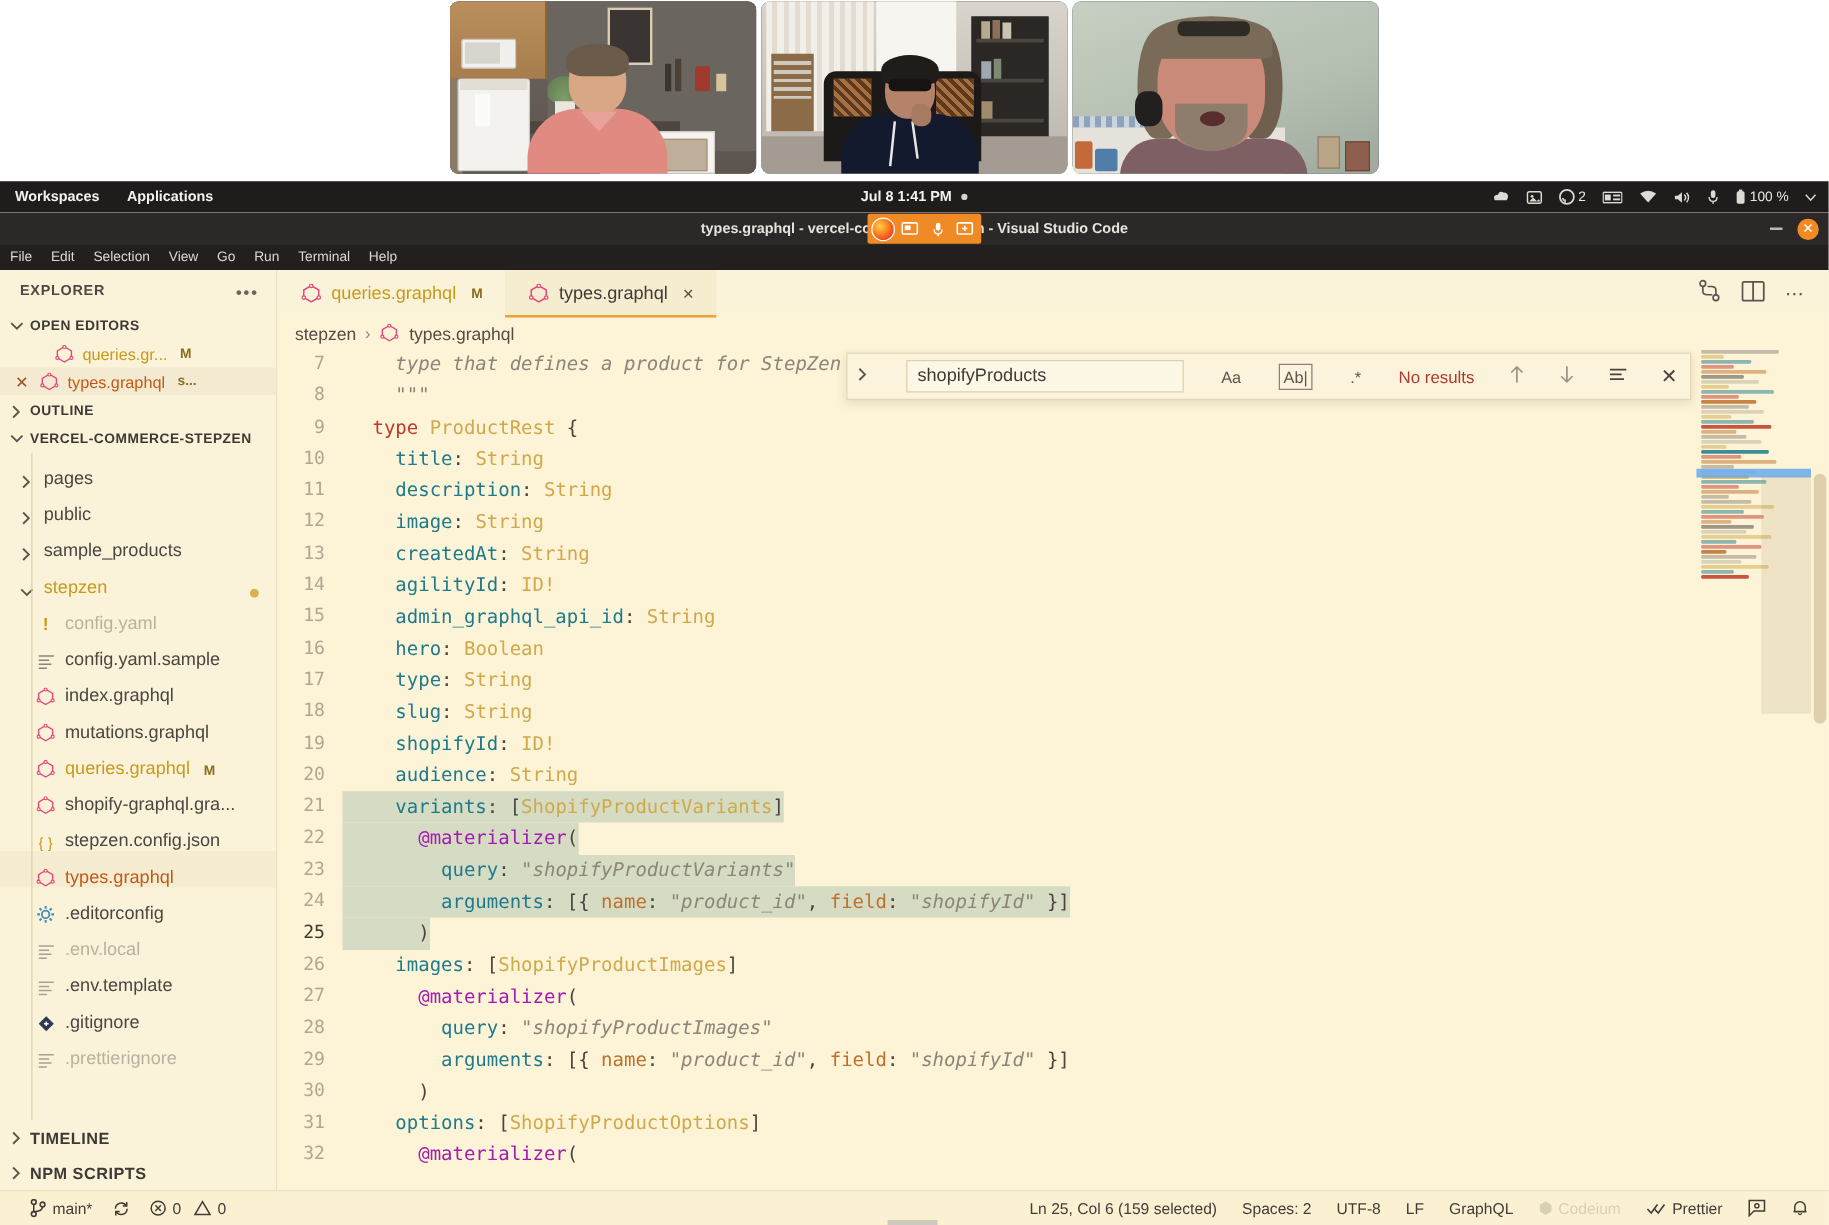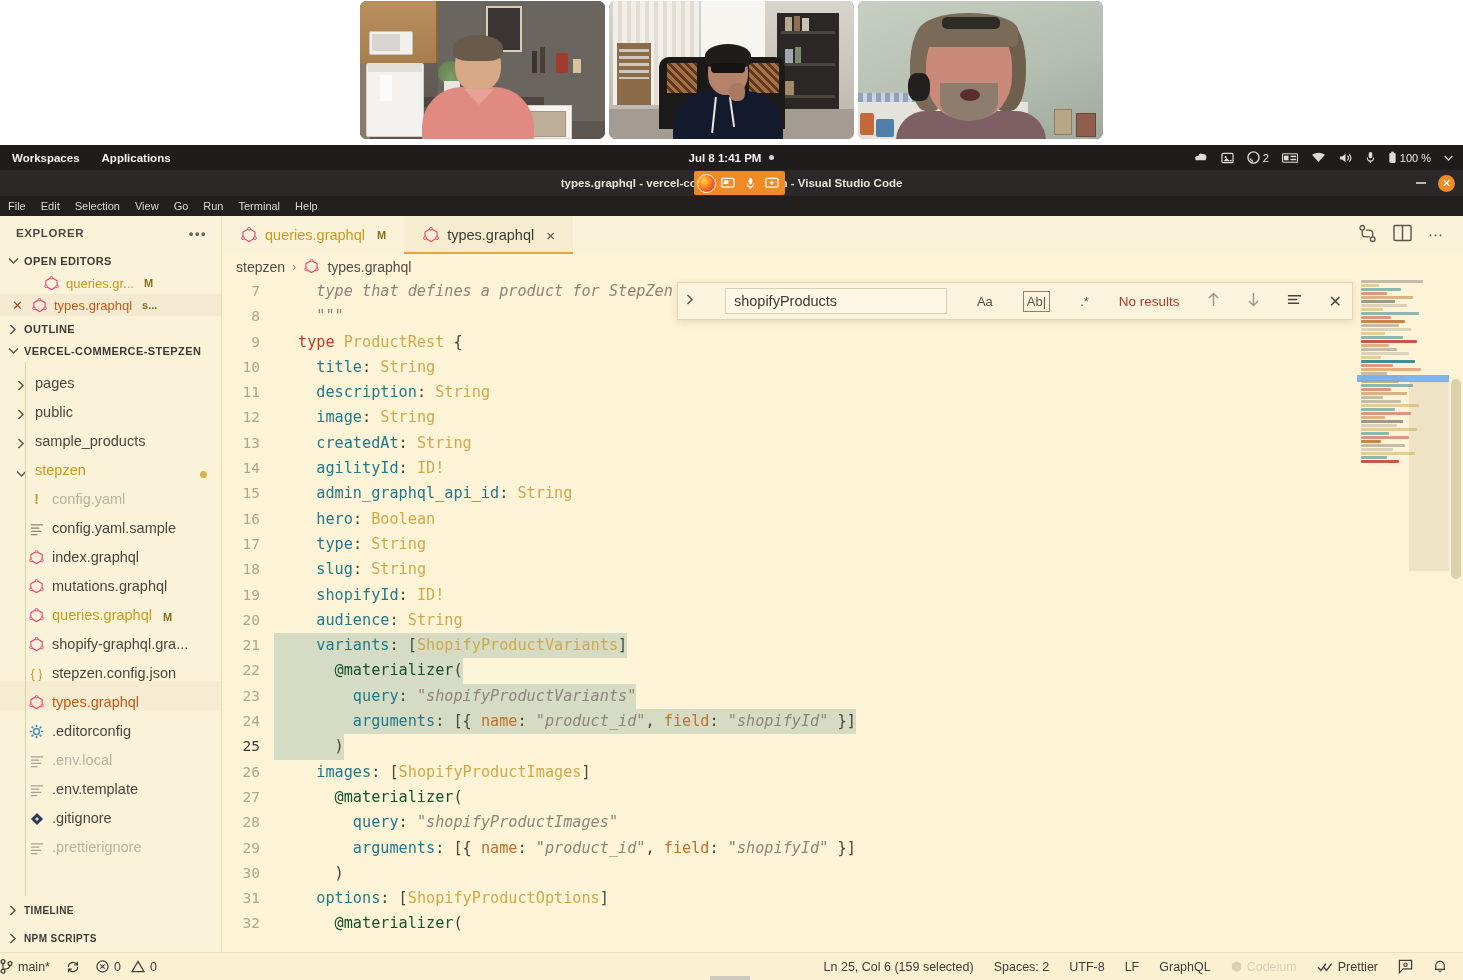--- a/index.html
+++ b/index.html
@@ -202,21 +202,21 @@
   .tree-row.act-orange { color: #c25a16; }
   .tree-row.dim { color: #b9b2a0; }
   .tree-row.yellowtxt { color: #c79a1a; }
   .f-ico { width: 17px; display: inline-flex; align-items: center; justify-content: center; flex: 0 0 17px; }
   .dot-mod { width: 7px; height: 7px; border-radius: 50%; background: #d6b24b; margin-left: auto; margin-right: 14px; }
   #tree-scroll { flex: 1; overflow: hidden; position: relative; }
   .tree-guide { position:absolute; left:25px; top:0; bottom:0; width:1px; background:#ded0ab; }
 
   .sb-bottom-hdr {
     height: 28px; display: flex; align-items: center; gap: 4px;
-    padding-left: 6px; font-size: 10px; font-weight: bold; letter-spacing:.4px;
+    padding-left: 6px; font-size: 13px; font-weight: bold; letter-spacing:.4px;
     color: #3d3935; border-top: 1px solid transparent; cursor:pointer;
   }
 
   
   #editor-area { flex: 1; display: flex; flex-direction: column; min-width: 0; background: #fdf3d7; }
   #tabs { height: 38px; display: flex; align-items: stretch; background: #fbf2da; position: relative; }
   .tab {
     display: flex; align-items: center; gap: 8px;
     padding: 0 18px; font-size: 14.5px; color: #c79a1a; cursor: pointer;
     position: relative;
@@ -251,21 +251,21 @@
   }
   .ln.cur { color: #3c3833; font-weight: normal; }
   .ctext { padding-left: 24px; }
 
   
   .s-kw { color: #c0392b; }
   .s-type { color: #cfa94a; }
   .s-field { color: #1f7a8c; }
   .s-punc { color: #4a443c; }
   .s-str { color: #8d8579; font-style: italic; }
-  .s-dir { color: #14532d; }
+  .s-dir { color: #a21caf; }
   .s-cmt { color: #8d8579; font-style: italic; }
   .s-arg { color: #c0702b; }
   .sel-hl { background: #d6dcc4; }
 
   #find-widget {
     position: absolute; top: 3px; right: 110px;
     height: 38px; background: #fbf3dc;
     border: 1px solid #e2d6b4;
     box-shadow: 0 2px 8px rgba(120,100,50,.18);
     display: flex; align-items: center; gap: 27px;
@@ -293,21 +293,21 @@
   #scrollbar {
     position: absolute; right: 0; top: 0; width: 14px; bottom: 0; background: #fdf3d7;
   }
   #scroll-thumb { position: absolute; right: 2px; width: 10px; background: #ddd0ab; border-radius: 5px; }
 
   
   #statusbar {
     height: 28px; background: #fbf0d2; border-top: 1px solid #ecdfbd;
     display: flex; align-items: center; font-size: 12.5px; color: #413d37;
   }
-  .sb-left { display: flex; align-items: center; gap: 16px; padding-left: 0; }
+  .sb-left { display: flex; align-items: center; gap: 16px; padding-left: 24px; }
   .sb-right { margin-left: auto; display: flex; align-items: center; gap: 20px; padding-right: 16px; }
   .sb-item { display: flex; align-items: center; gap: 5px; cursor: pointer; white-space: nowrap; }
   .sb-item.faded { opacity: .18; }
 
   #taskbar-hint {
     position: absolute; left: 710px; bottom: 0; width: 40px; height: 4px; background: #cfcabf;
   }
 </style>
 </head>
 <body>

